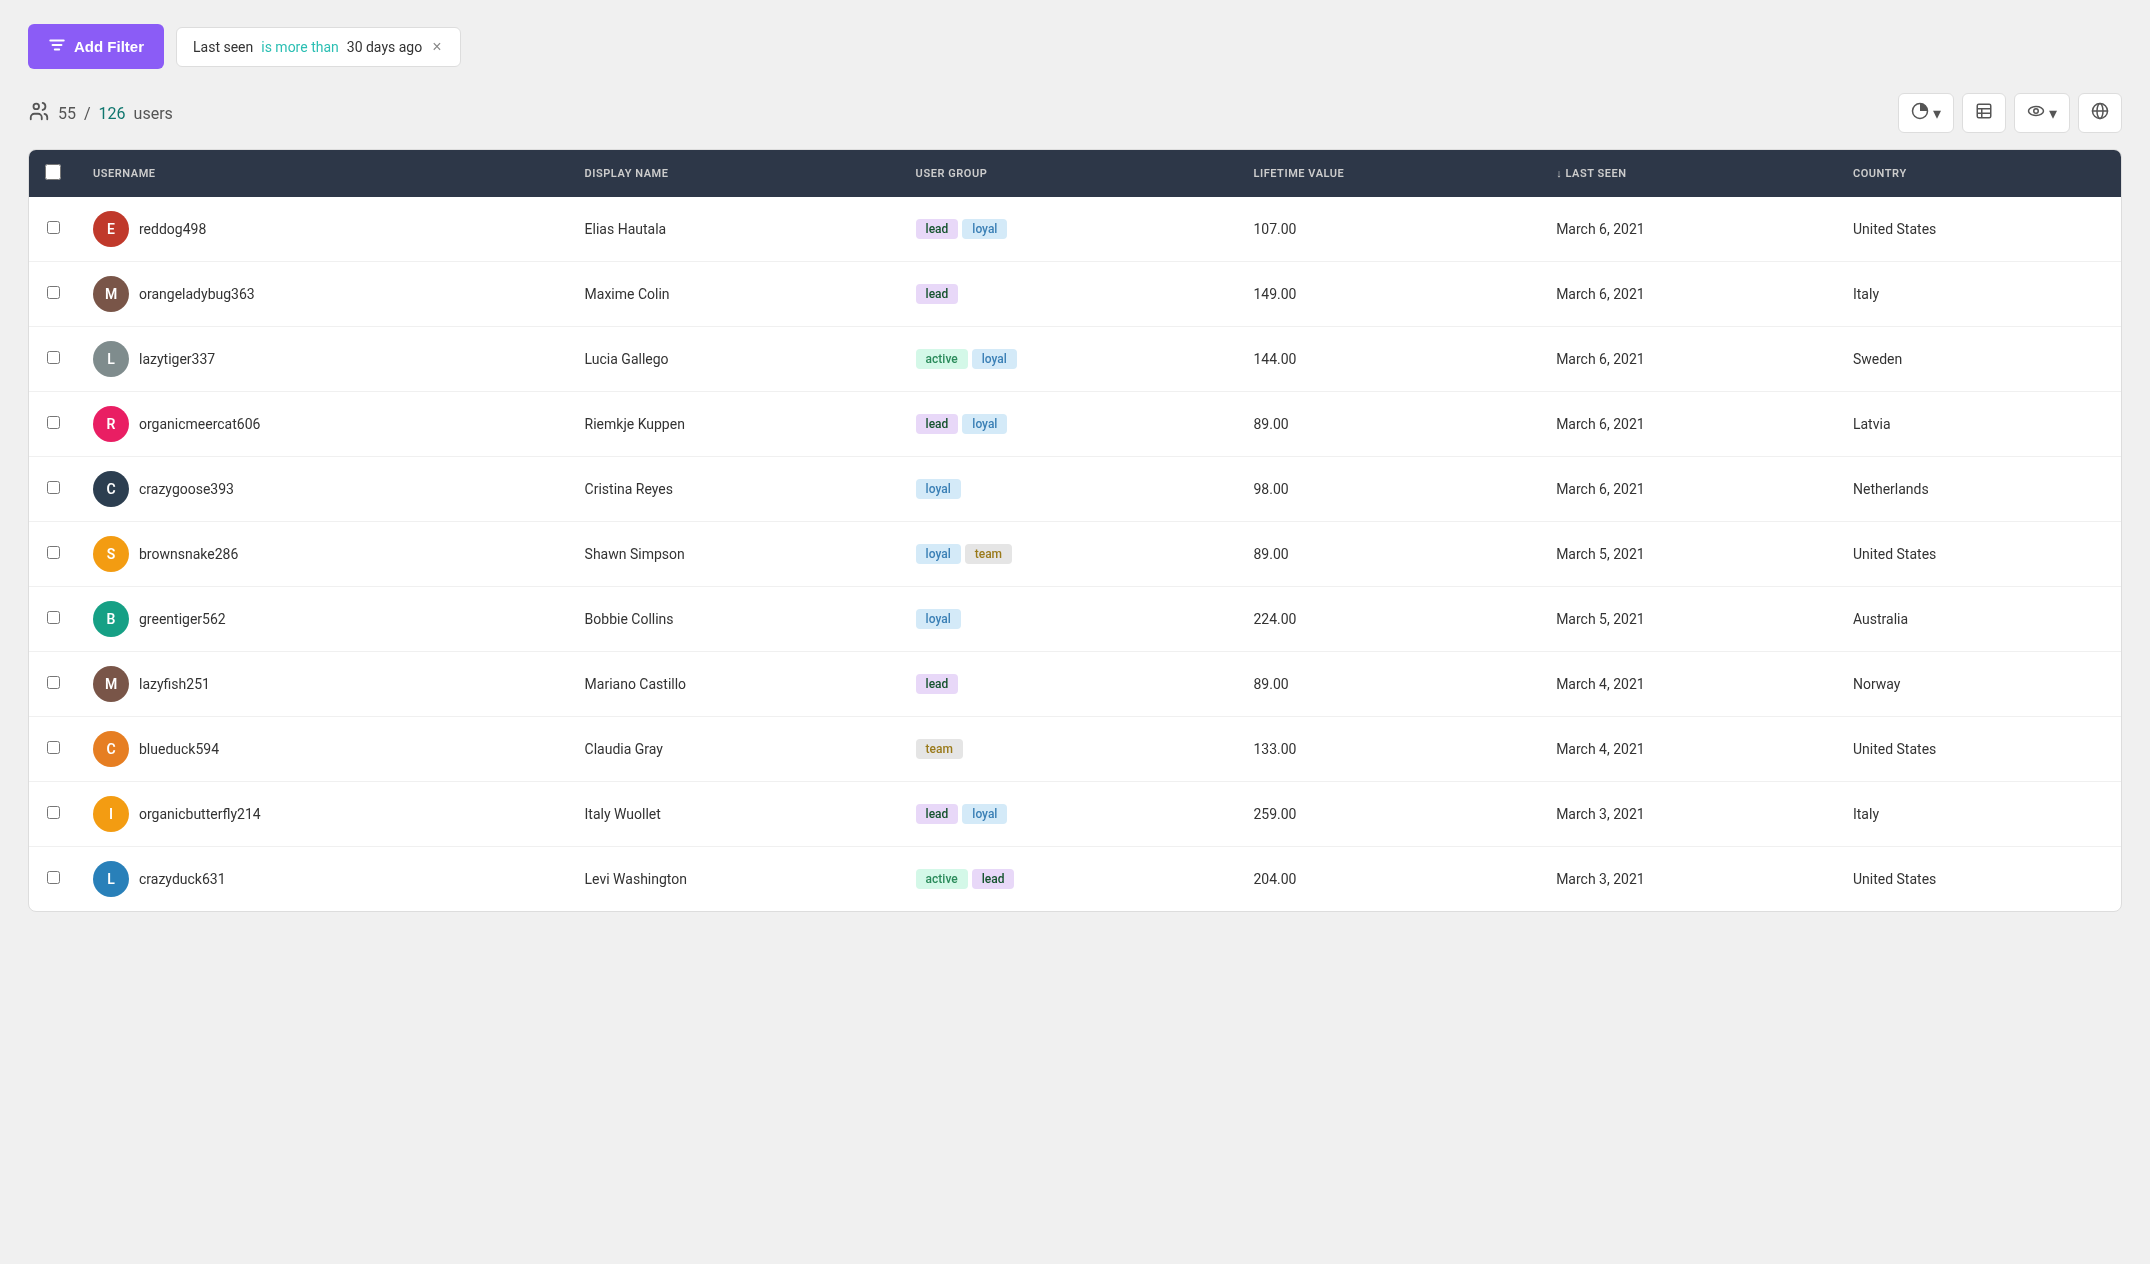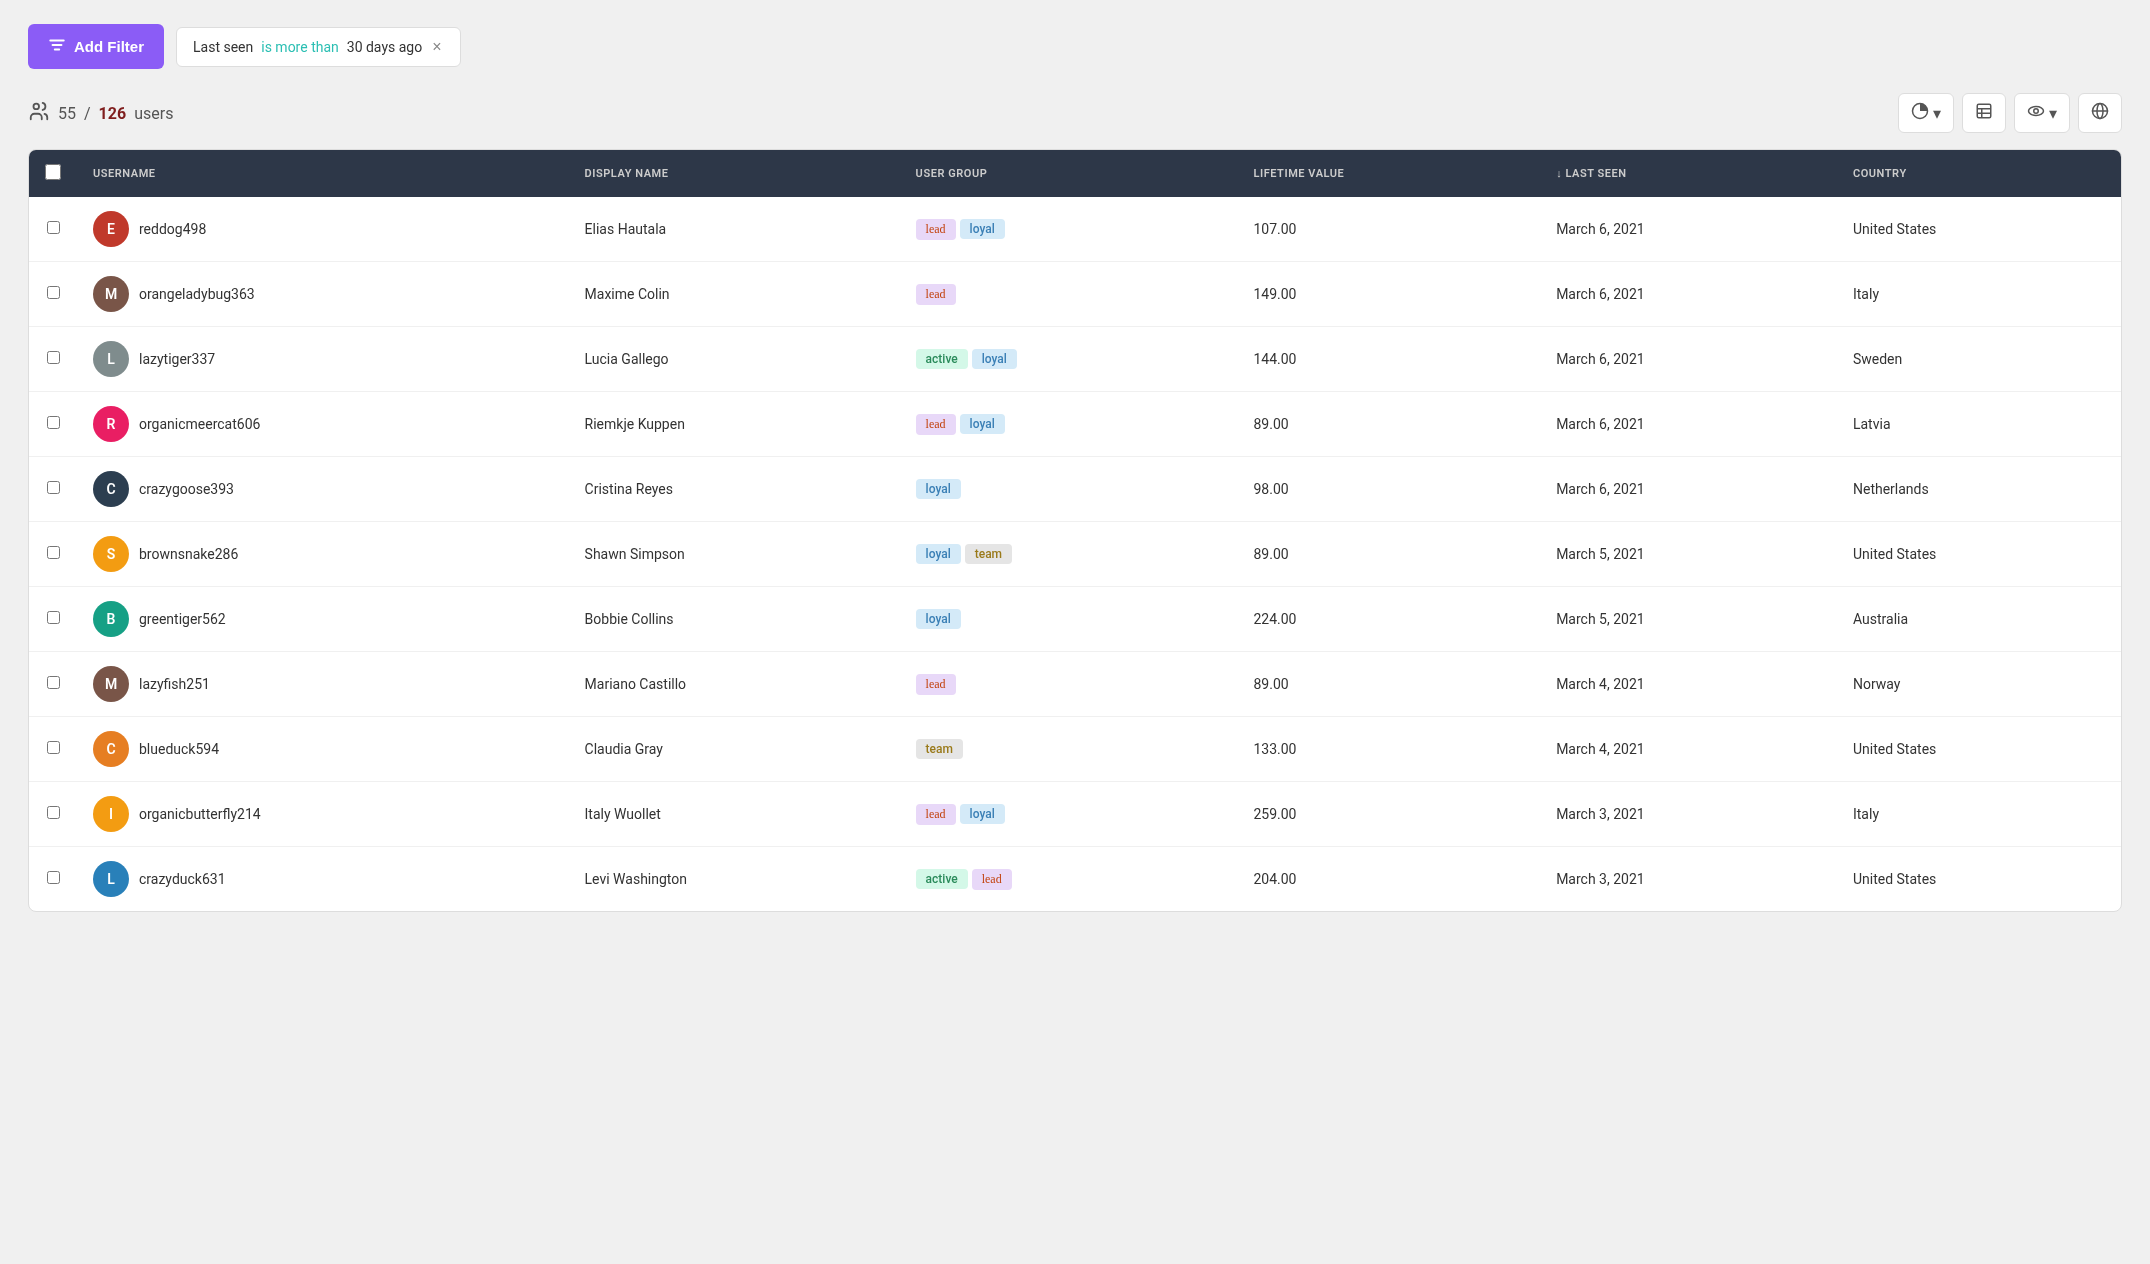--- a/index.html
+++ b/index.html
@@ -60,22 +60,22 @@
       margin-bottom: 16px;
     }
     .user-count {
       display: flex;
       align-items: center;
       gap: 8px;
       font-size: 16px;
       color: #555;
     }
     .user-count strong {
-      font-weight: 700;
-      color: #7f1d1d;
+      font-weight: 400;
+      color: #0f766e;
     }
     .toolbar-icons {
       display: flex;
       align-items: center;
       gap: 8px;
     }
     .icon-btn {
       display: flex;
       align-items: center;
       gap: 4px;
@@ -155,21 +155,21 @@
       color: white;
     }
     .tag {
       display: inline-block;
       padding: 3px 10px;
       border-radius: 4px;
       font-size: 12px;
       font-weight: 500;
       margin-right: 4px;
     }
-    .tag-lead { background: #e8d8f8; color: #c2410c; font-family: Liberation Serif, serif; }
+    .tag-lead { background: #e8d8f8; color: #14532d; }
     .tag-loyal { background: #d4eaf8; color: #3a7fb5; }
     .tag-active { background: #d4f8e8; color: #2a8a5a; text-align: right; }
     .tag-team { background: #e5e5e5; color: #9a7a1a; }
 
     
     .av-red { background: #c0392b; }
     .av-orange { background: #e67e22; }
     .av-teal { background: #16a085; }
     .av-dark { background: #2c3e50; }
     .av-brown { background: #795548; }

